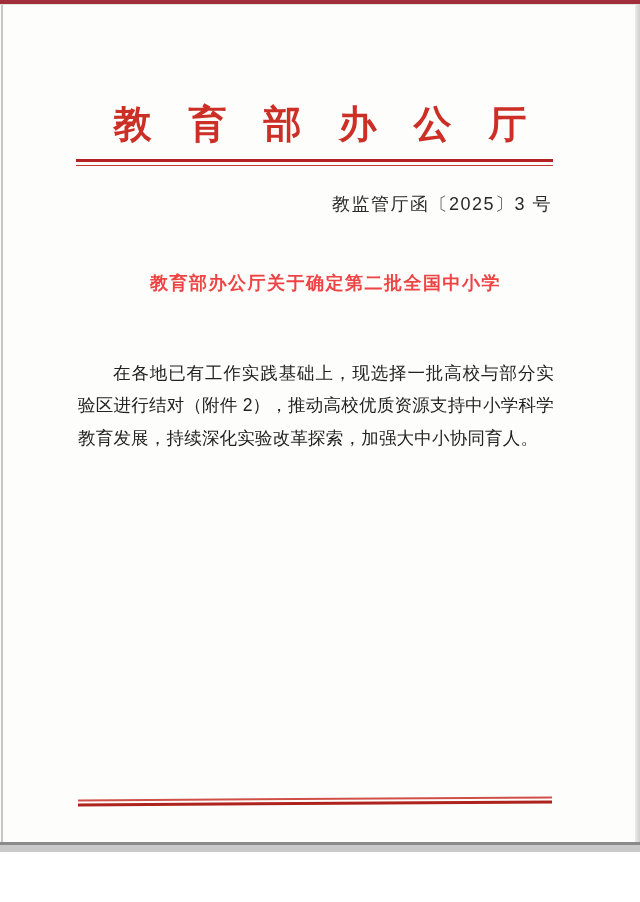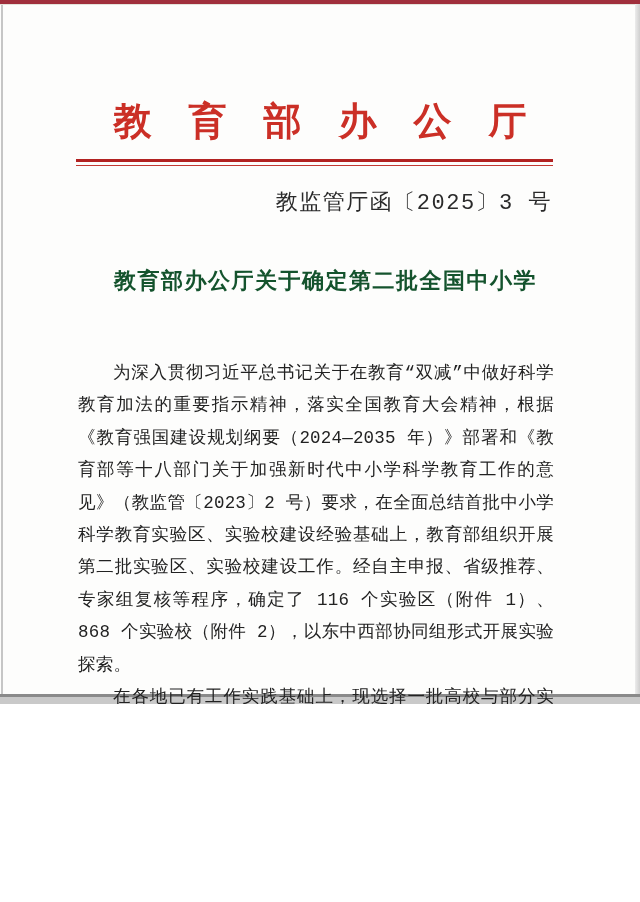--- a/index.html
+++ b/index.html
@@ -5,24 +5,24 @@
   :root{
     --letterhead-red:#cb2f26;
     --rule-red:#b22222;
     --underline-red:#ae231d;
     --underline-red-light:#d05048;
     --top-bar:#a02f3c;
   }
   html,body{margin:0;padding:0;background:#ffffff;}
   .stage{
     position:relative;
-    width:640px;height:704px;
+    width:640px;height:852px;
     background:#fdfdfc;
     overflow:hidden;
-    font-family:Liberation Mono, monospace;
+    font-family:Liberation Sans, sans-serif;
   }
   
   .top-bar{
     position:absolute;top:0;left:0;right:0;height:4px;
     background:var(--top-bar);
     box-shadow:0 1px 0 #e3e3da;
   }
   .left-edge{
     position:absolute;left:1px;top:5px;bottom:10px;width:2px;
     background:#c6c6c6;
@@ -51,34 +51,34 @@
     white-space:nowrap;
   }
   .letterhead-rule{
     position:absolute;top:159px;left:76px;width:477px;height:7px;
     border-top:3.5px solid var(--rule-red);
     border-bottom:1.5px solid #c23a33;
     box-sizing:border-box;
   }
   .doc-number{
     position:absolute;top:193px;right:88px;
-    font-size:22px;line-height:22px;
+    font-size:18px;line-height:22px;
     letter-spacing:1.5px;
     color:#2a2a2a;
     white-space:nowrap;
   }
   
   .doc-title{
     position:absolute;top:264px;left:11px;right:0;
     margin:0;
     text-align:center;
-    font-size:22px;line-height:38px;
+    font-size:18px;line-height:38px;
     font-weight:bold;
     letter-spacing:1.5px;
-    color:#14532d;
+    color:#ef4444;
   }
   
   .doc-body{
     position:absolute;top:357px;left:78px;width:476px;
     font-size:17.5px;line-height:32.4px;
     color:#222222;
     text-align:justify;
     text-justify:inter-character;
     letter-spacing:0.2px;
   }
@@ -108,19 +108,18 @@
 
   <div class="letterhead-rule"></div>
 
   <div class="doc-number">教监管厅函〔2025〕3 号</div>
 
   <h1 class="doc-title">
     <div>教育部办公厅关于确定第二批全国中小学</div>
   </h1>
 
   <div class="doc-body">
-    <p class="indent">为深入贯彻习近平总书记关于在教育“双减”中做好科学教育加法的重要指示精神，落实全国教育大会精神，根据《教育强国建设规划纲要（2024—2035 年）》部署和《教育部等十八部门关于加强新时代中小学科学教育工作的意见》（教监管〔2023〕2 号）要求，在全面总结首批中小学科学教育实验区、实验校建设经验基础上，教育部组织开展第二批实验区、实验校建设工作。经自主申报、省级推荐、专家组复核等程序，确定了 116 个实验区（附件 1）、868 个实验校（附件 2），以东中西部协同组形式开展实验探索。</p>
     <p class="indent">在各地已有工作实践基础上，现选择一批高校与部分实验区进行结对（附件 2），推动高校优质资源支持中小学科学教育发展，持续深化实验改革探索，加强大中小协同育人。</p>
   </div>
 
   <div class="red-underline"></div>
 
 </div>
 
 </body></html>

